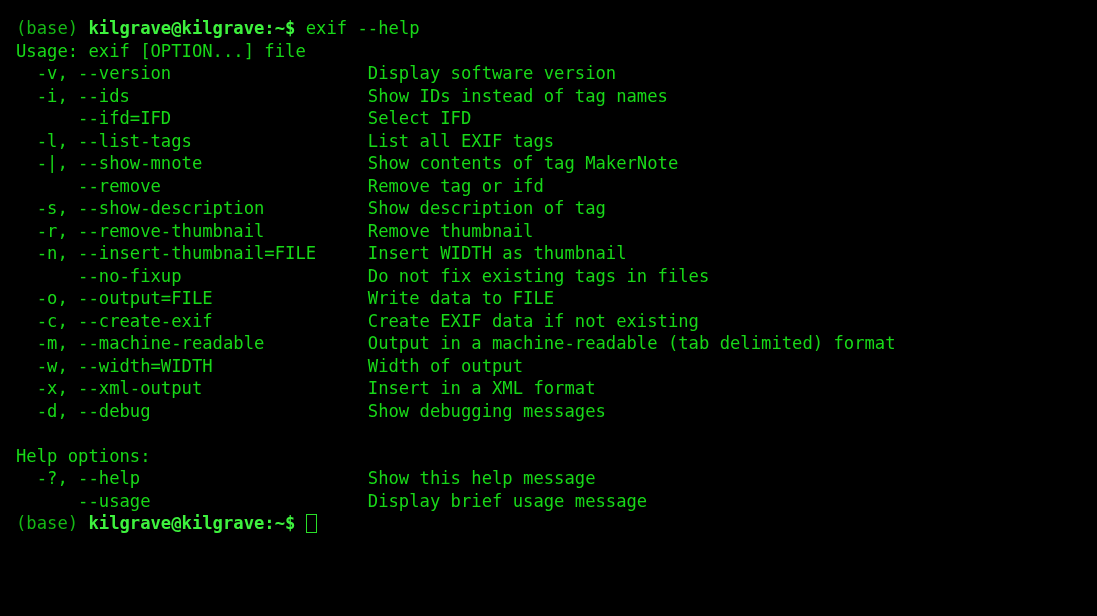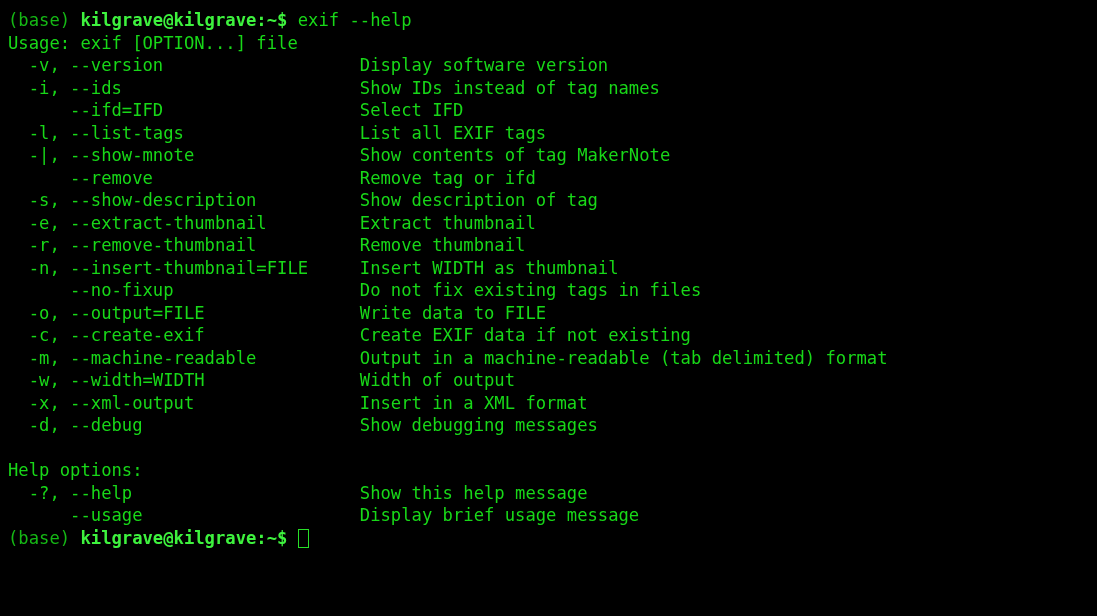--- a/index.html
+++ b/index.html
@@ -11,21 +11,21 @@
     width: 1097px;
     height: 616px;
     overflow: hidden;
     font-family: "DejaVu Sans Mono", "Liberation Mono", monospace;
   }
   #terminal {
     position: relative;
     width: 1097px;
     height: 616px;
     background: #000000;
-    padding: 8px;
+    padding: 16px;
     box-sizing: border-box;
   }
   .line {
     height: 22.5px;
     line-height: 22.5px;
     font-size: 17.2px;
     letter-spacing: 0px;
     white-space: pre;
     color: #18d818;
     position: relative;
@@ -71,21 +71,20 @@
   <div class="line">Usage: exif [OPTION...] file</div>
 
   <div id="options-list">
       <div class="line"><span class="seg opt-col">  -v, --version                   </span><span class="seg desc-col">Display software version</span></div>
       <div class="line"><span class="seg opt-col">  -i, --ids                       </span><span class="seg desc-col">Show IDs instead of tag names</span></div>
       <div class="line"><span class="seg opt-col">      --ifd=IFD                   </span><span class="seg desc-col">Select IFD</span></div>
       <div class="line"><span class="seg opt-col">  -l, --list-tags                 </span><span class="seg desc-col">List all EXIF tags</span></div>
       <div class="line"><span class="seg opt-col">  -|, --show-mnote                </span><span class="seg desc-col">Show contents of tag MakerNote</span></div>
       <div class="line"><span class="seg opt-col">      --remove                    </span><span class="seg desc-col">Remove tag or ifd</span></div>
       <div class="line"><span class="seg opt-col">  -s, --show-description          </span><span class="seg desc-col">Show description of tag</span></div>
-      <div class="line"><span class="seg opt-col">  -e, --extract-thumbnail         </span><span class="seg desc-col">Extract thumbnail</span></div>
       <div class="line"><span class="seg opt-col">  -r, --remove-thumbnail          </span><span class="seg desc-col">Remove thumbnail</span></div>
       <div class="line"><span class="seg opt-col">  -n, --insert-thumbnail=FILE     </span><span class="seg desc-col">Insert WIDTH as thumbnail</span></div>
       <div class="line"><span class="seg opt-col">      --no-fixup                  </span><span class="seg desc-col">Do not fix existing tags in files</span></div>
       <div class="line"><span class="seg opt-col">  -o, --output=FILE               </span><span class="seg desc-col">Write data to FILE</span></div>
       <div class="line"><span class="seg opt-col">  -c, --create-exif               </span><span class="seg desc-col">Create EXIF data if not existing</span></div>
       <div class="line"><span class="seg opt-col">  -m, --machine-readable          </span><span class="seg desc-col">Output in a machine-readable (tab delimited) format</span></div>
       <div class="line"><span class="seg opt-col">  -w, --width=WIDTH               </span><span class="seg desc-col">Width of output</span></div>
       <div class="line"><span class="seg opt-col">  -x, --xml-output                </span><span class="seg desc-col">Insert in a XML format</span></div>
       <div class="line"><span class="seg opt-col">  -d, --debug                     </span><span class="seg desc-col">Show debugging messages</span></div>
     </div>

